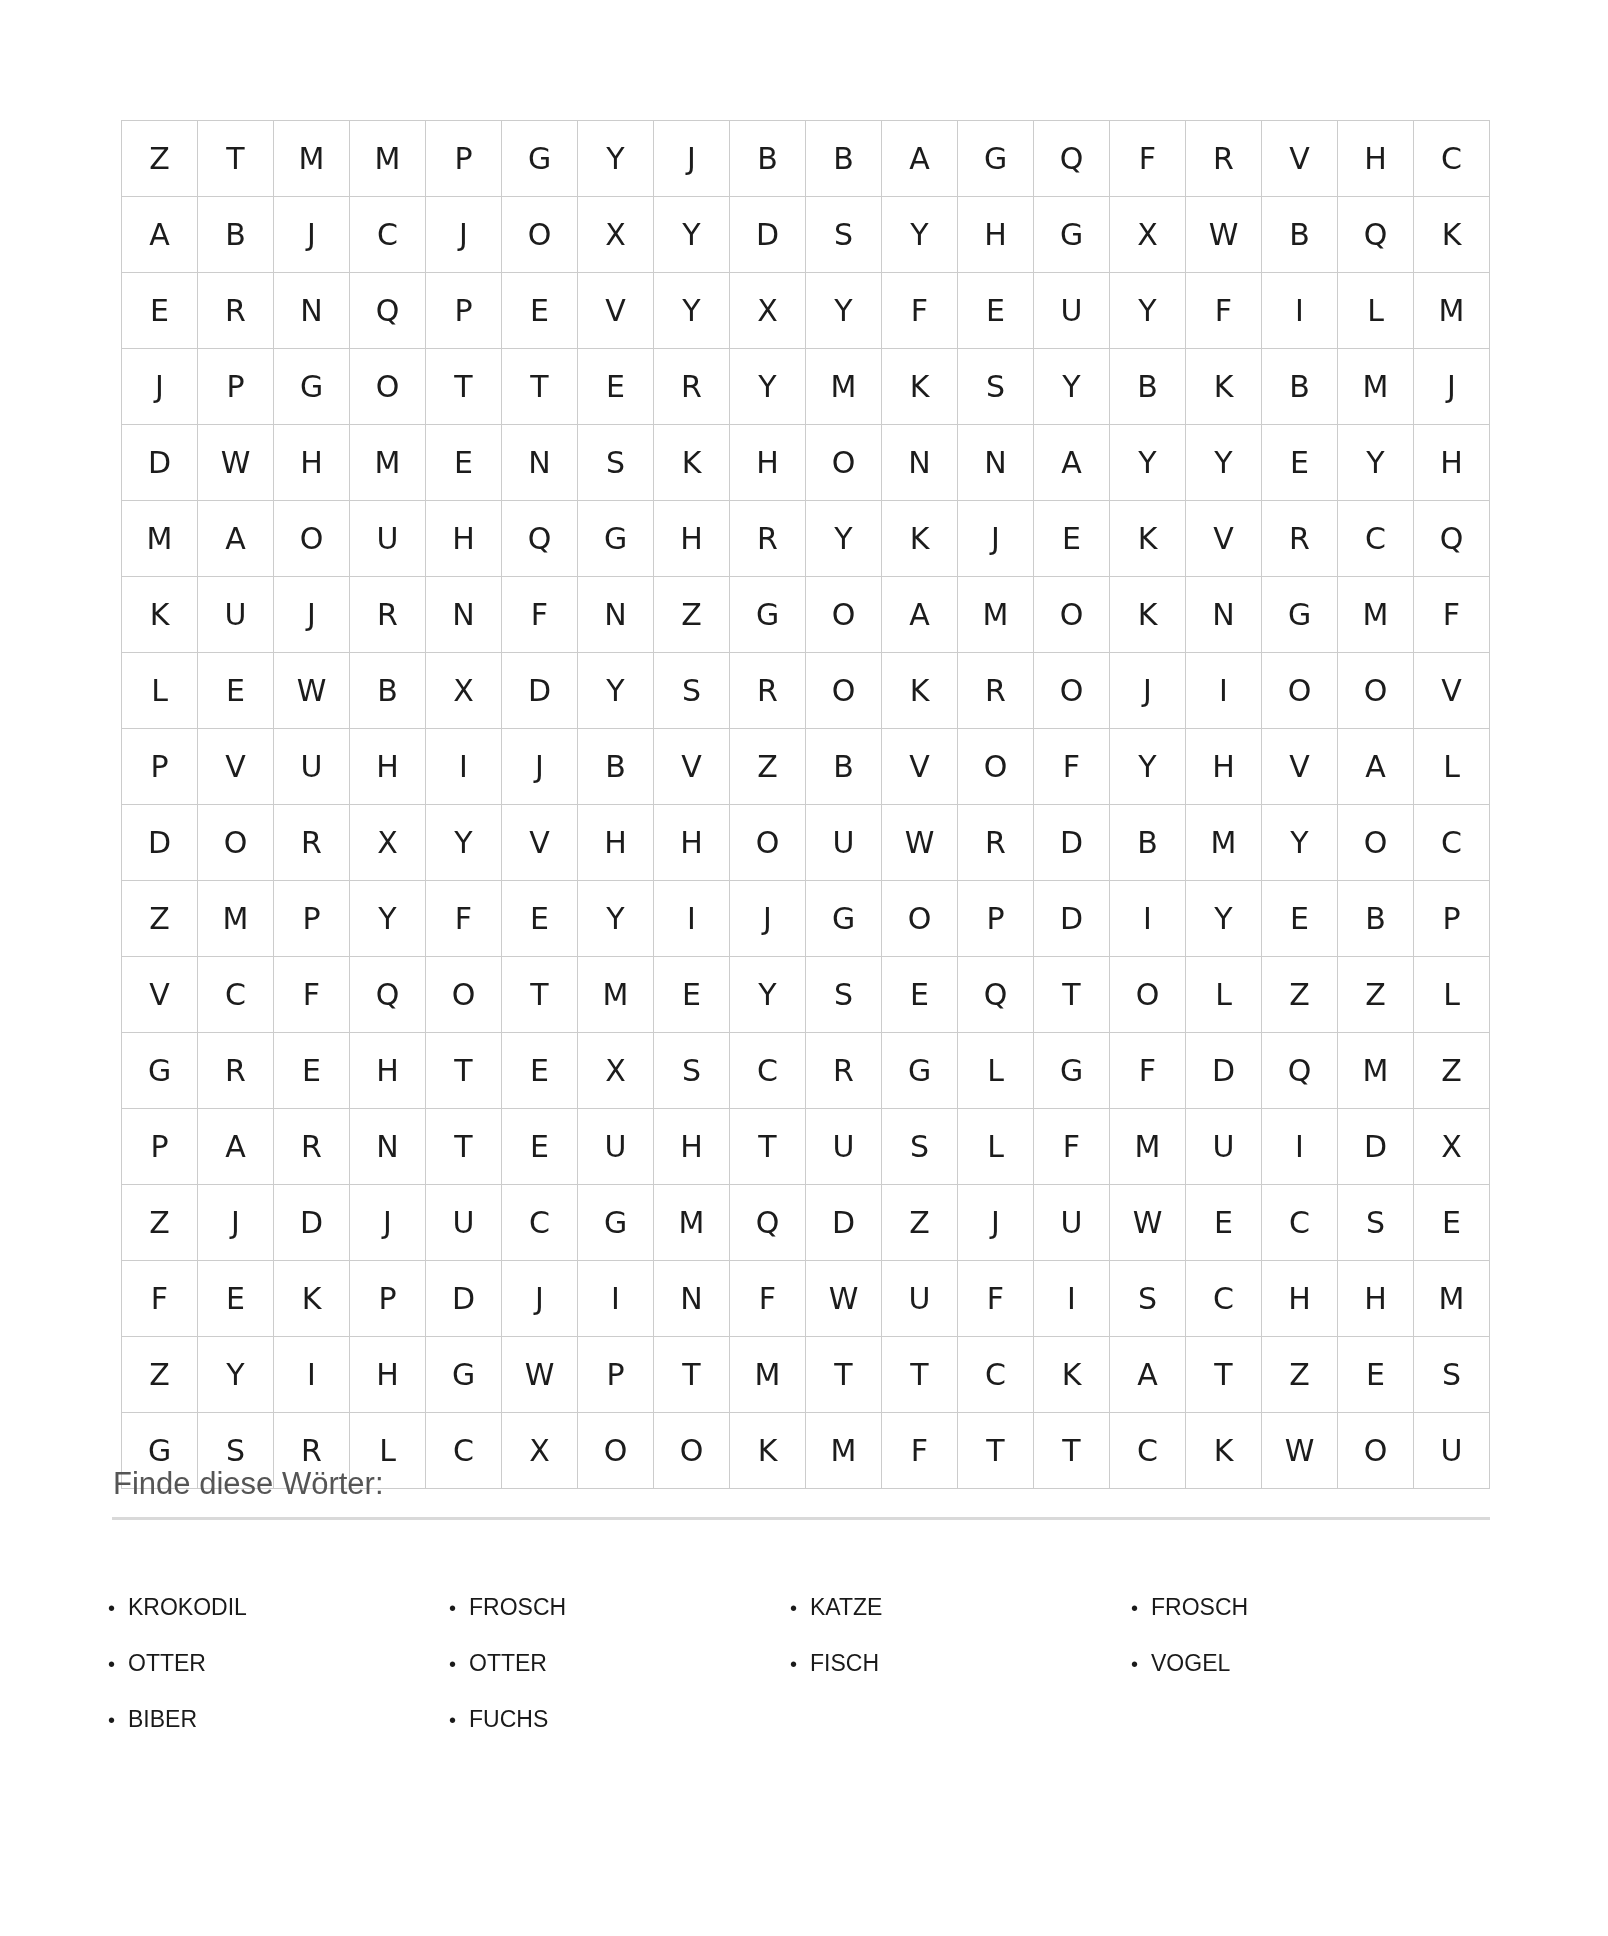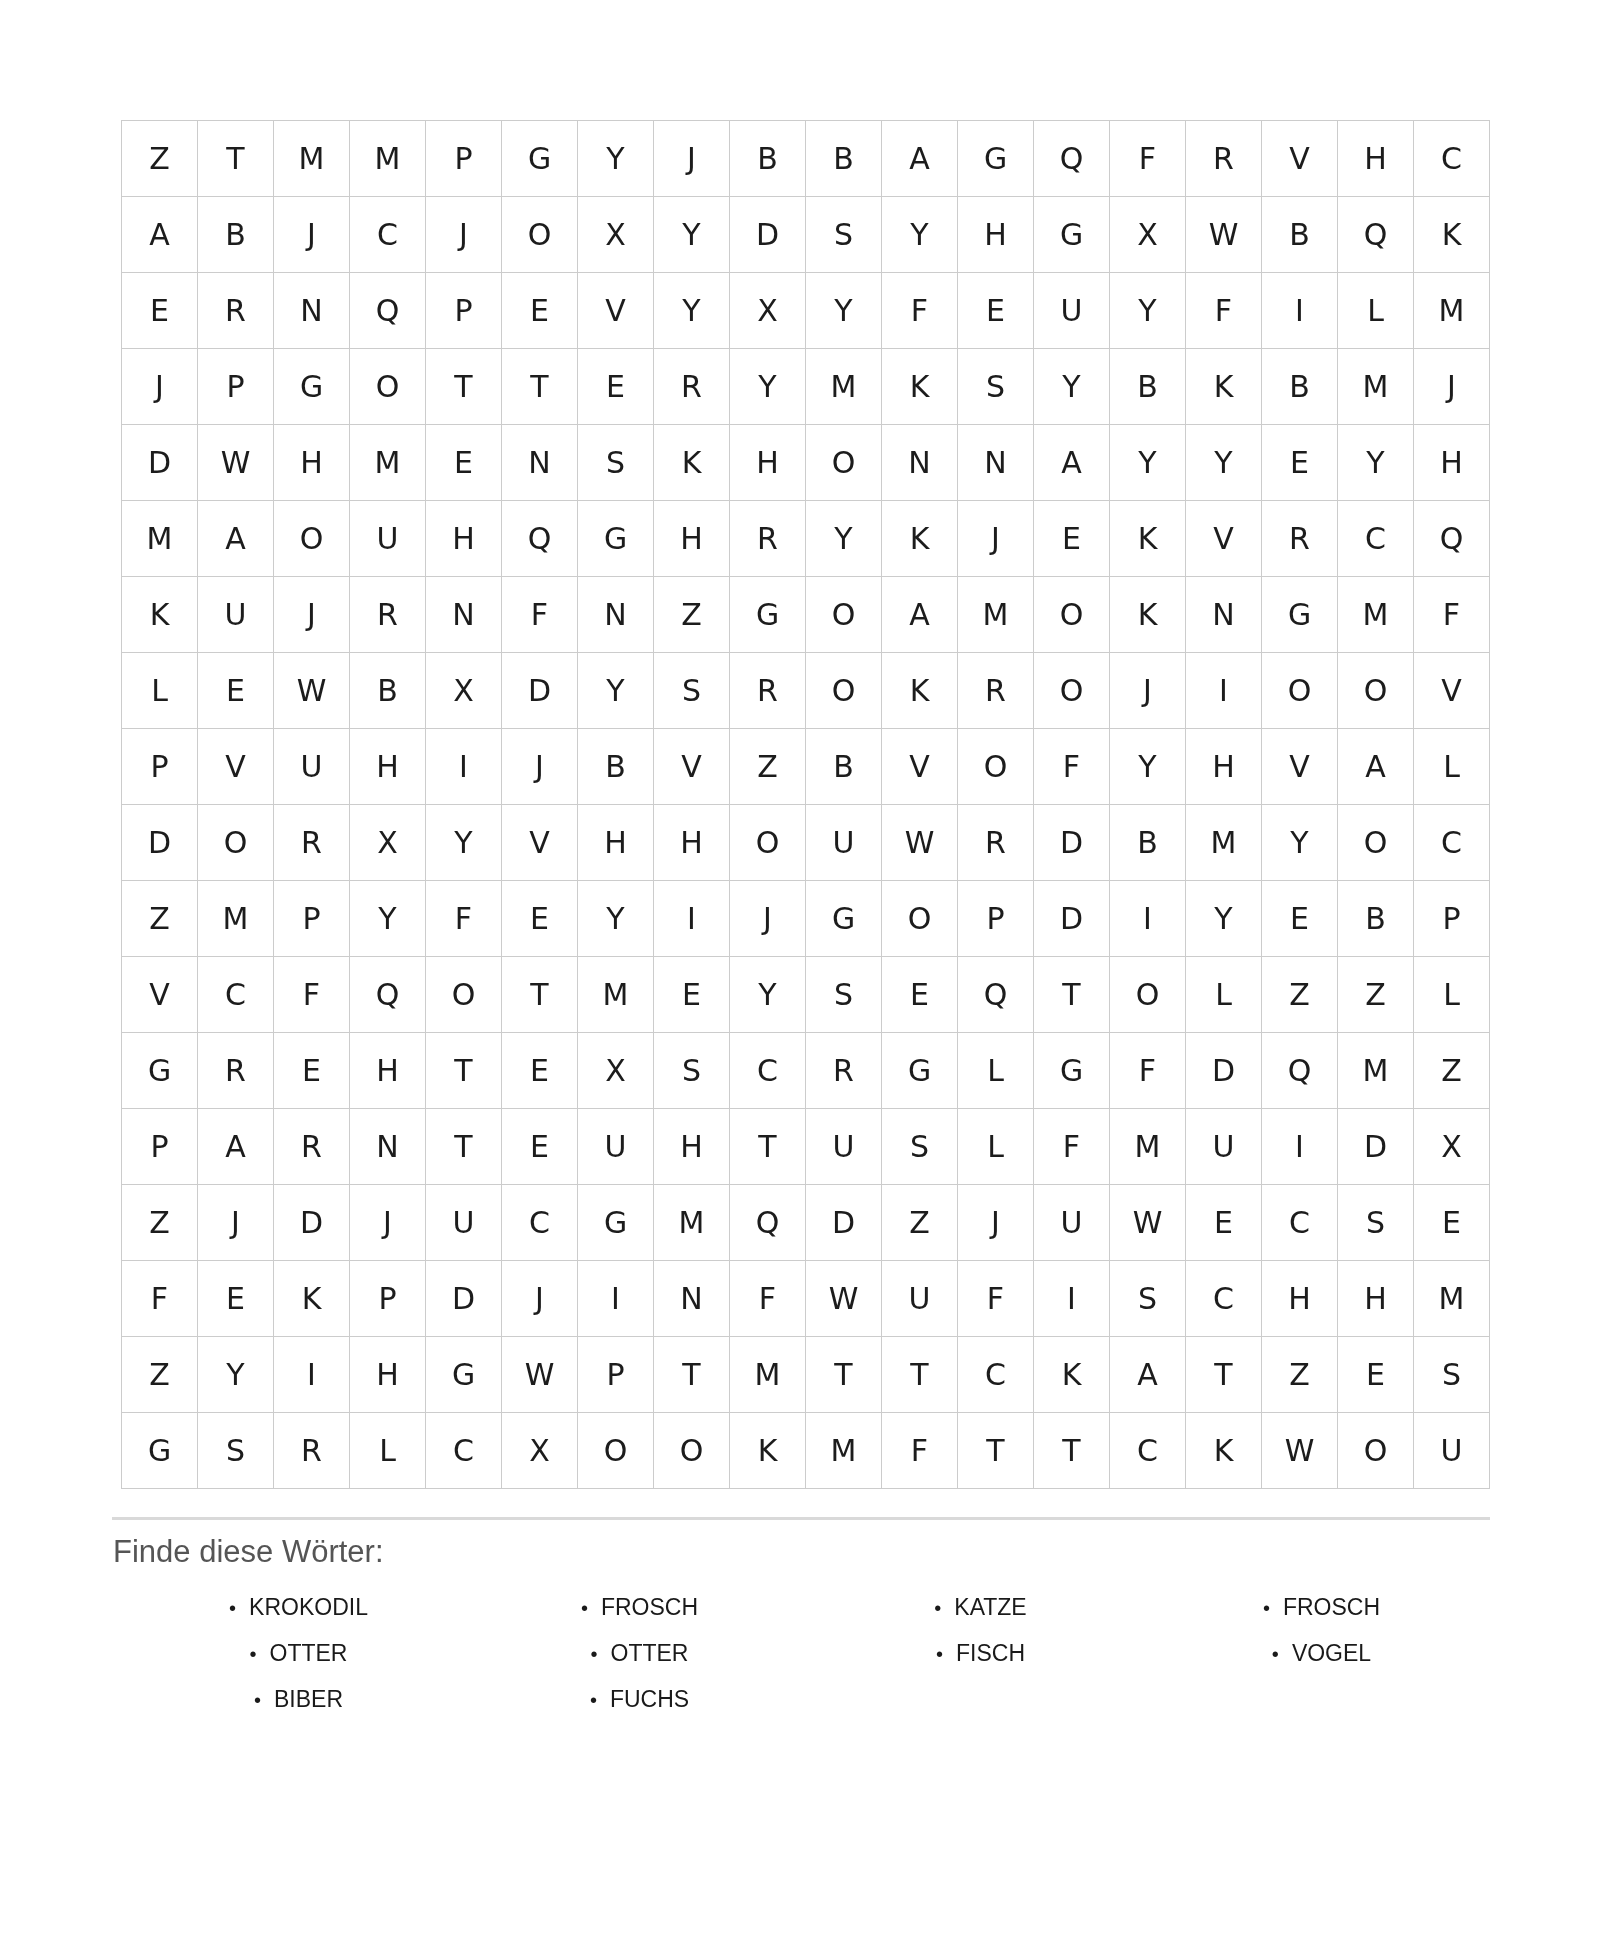--- a/index.html
+++ b/index.html
@@ -43,35 +43,34 @@
     position:absolute;
     left:112px;
     top:1517px;
     width:1378px;
     height:3px;
     background:var(--separator);
   }
   .list-heading{
     position:absolute;
     left:113px;
-    top:1532px;
+    top:1464px;
     font-size:31px;
     line-height:40px;
     color:var(--heading);
     font-weight:400;
   }
   .word-list{
     position:absolute;
-    left:128px;
+    left:108px;
     top:1593px;
     width:1375px;
     display:grid;
     grid-template-columns:repeat(4,341px);
-    row-gap:17px;
-    text-align:center;
+    row-gap:27px;
   }
   .word-item{
     font-size:23px;
     line-height:28px;
     color:var(--word);
     white-space:nowrap;
   }
   .word-item .bullet{
     display:inline-block;
     font-size:20px;

